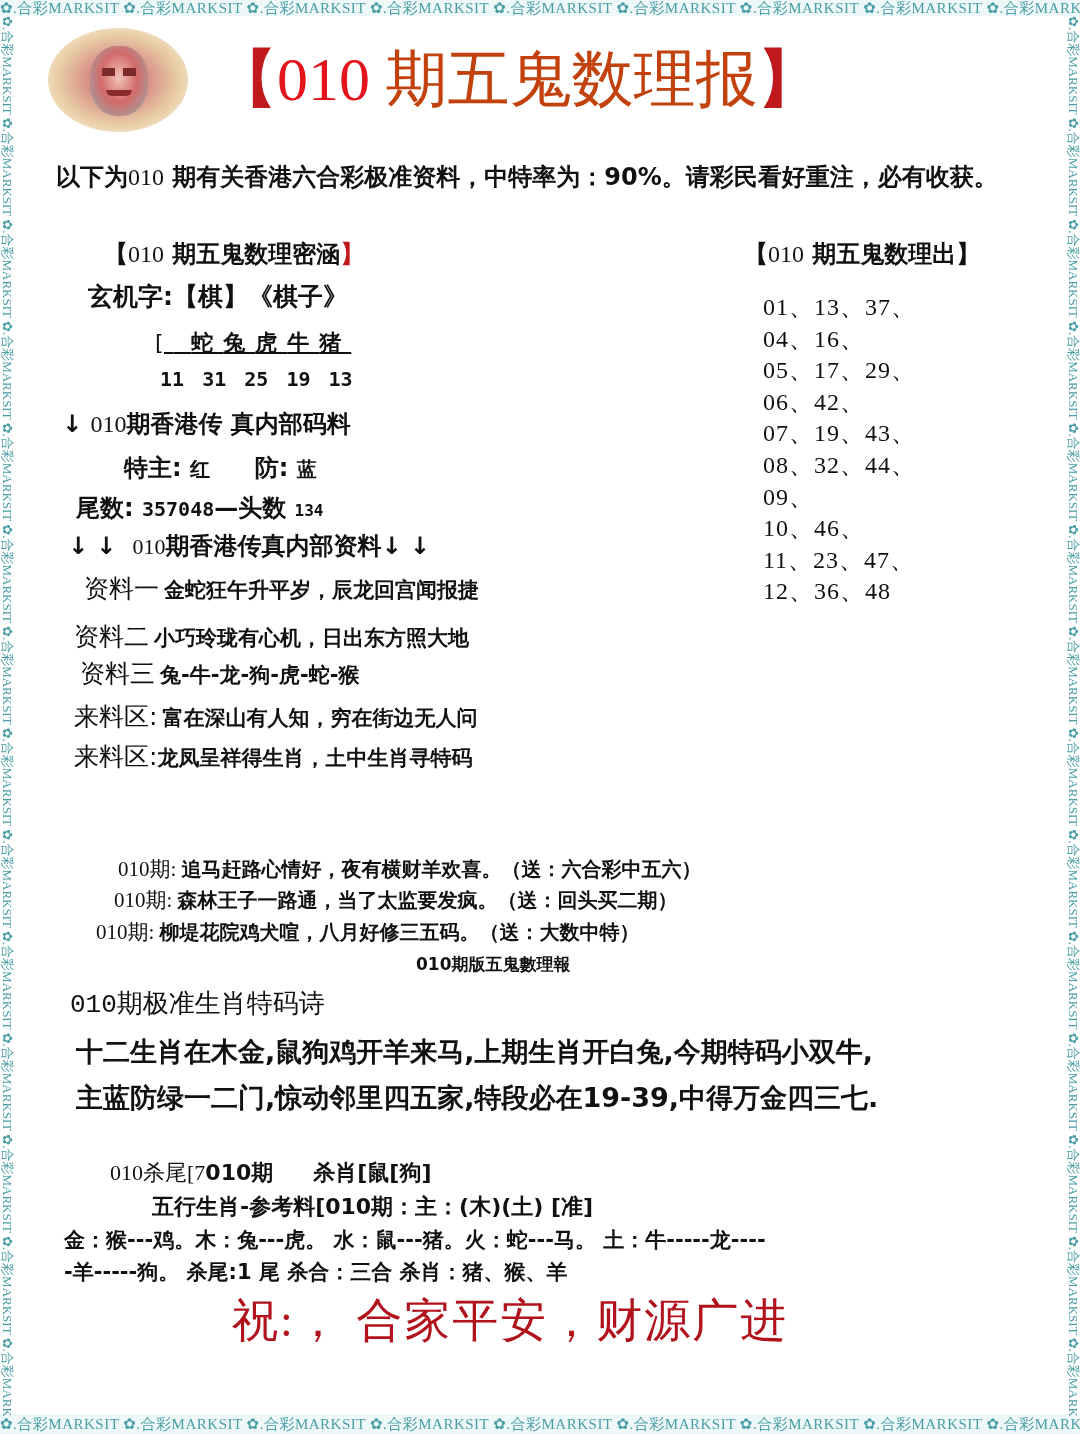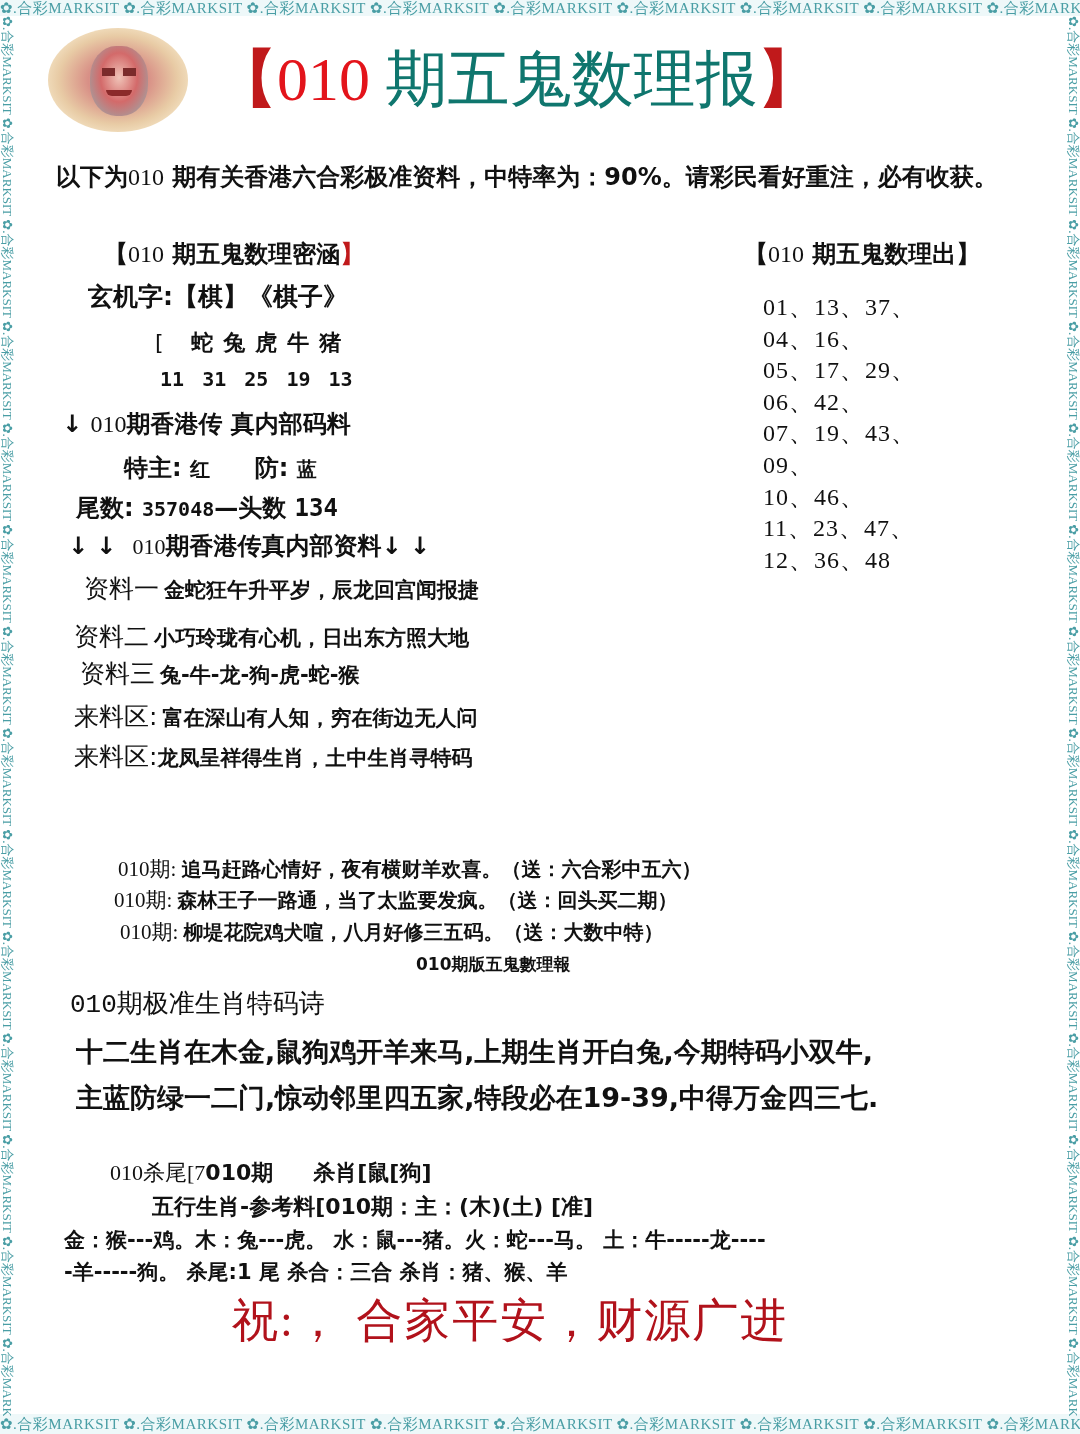--- a/index.html
+++ b/index.html
@@ -46,21 +46,21 @@
     position:absolute; left:58px; top:62px; width:26px; height:6px; border-radius:0 0 12px 12px;
     background:#8b2a2a;
   }
 
   .title {
     left:215px; top:40px; height:78px; font-size:62px; line-height:78px;
     font-family:"Liberation Serif", serif;
   }
   .title .br { color:#c0191b; font-weight:bold; }
   .title .num { color:#e3141b; }
-  .title .txt { color:#0f766e; }
+  .title .txt { color:#c2410c; }
 
   .intro {
     left:56px; top:160px; width:990px; white-space:normal;
     font-size:24px; line-height:34px; font-weight:bold;
     font-family:"DejaVu Sans", sans-serif;
   }
   .intro .n { font-family:"Liberation Serif", serif; font-weight:normal; }
 
   .sec-head { font-size:24px; font-weight:bold; font-family:"DejaVu Sans", sans-serif; }
   .sec-head .n { font-family:"Liberation Serif", serif; font-weight:normal; }
@@ -103,21 +103,21 @@
 </div>
 
 <div class="abs sec-head" style="left:104px; top:238px;">
   <span>【</span><span class="n">010</span> <span>期五鬼数理密涵</span><span class="red-edge">】</span>
 </div>
 
 <div class="abs bold" style="left:88px; top:280px; font-size:25px;">
   <span>玄机字:</span><span>【棋】</span><span>《棋子》</span>
 </div>
 
-<div class="abs bold" style="left:155px; top:328px; font-size:22px; letter-spacing:10px;">
+<div class="abs bold" style="left:155px; top:328px; font-size:22px; letter-spacing:10px;text-decoration:underline;">
   <span style="font-weight:normal;">[</span>
   <span>蛇</span><span>兔</span><span>虎</span><span>牛</span><span>猪</span>
 </div>
 
 <div class="abs" style="left:160px; top:367px; font-family:'DejaVu Sans Mono', monospace; font-weight:bold; font-size:20px; word-spacing:6px;">
   <span>11</span>
   <span>31</span>
   <span>25</span>
   <span>19</span>
   <span>13</span>
@@ -130,21 +130,21 @@
 
 <div class="abs bold" style="left:124px; top:452px; font-size:24px;">
   <span>特主:</span> <span style="font-size:20px;">红</span>
   <span style="display:inline-block; width:28px;"></span>
   <span>防:</span> <span style="font-size:20px;">蓝</span>
 </div>
 
 <div class="abs bold" style="left:76px; top:492px; font-size:24px;">
   <span>尾数:</span>
   <span style="font-family:'DejaVu Sans Mono', monospace; font-size:20px;">357048</span><span>—头数</span>
-  <span style="font-family:'DejaVu Sans Mono', monospace; font-size:24px;">134</span>
+  <span style="font-family:'DejaVu Sans Mono', monospace; font-size:16px;">134</span>
 </div>
 
 <div class="abs bold" style="left:68px; top:530px; font-size:24px;">
   <span style="letter-spacing:8px;">↓↓</span>
   <span class="serif" style="font-weight:normal; font-size:22px;">010</span><span>期香港传真内部资料</span><span style="letter-spacing:8px;">↓↓</span>
 </div>
 
 <div class="abs" style="left:84px; top:572px;">
   <span class="bold" style="font-size:25px; font-weight:normal;">资料一</span>
   <span class="bold" style="font-size:21px;">金蛇狂午升平岁，辰龙回宫闻报捷</span>
@@ -167,35 +167,36 @@
 
 <div class="abs sec-head" style="left:744px; top:238px;">
   <span>【</span><span class="n">010</span> <span>期五鬼数理出</span><span>】</span>
 </div>
 <div class="abs numlist">
   <div>01、13、37、</div>
   <div>04、16、</div>
   <div>05、17、29、</div>
   <div>06、42、</div>
   <div>07、19、43、</div>
+  <div>08、32、44、</div>
   <div>09、</div>
   <div>10、46、</div>
   <div>11、23、47、</div>
   <div>12、36、48</div>
 </div>
 
 <div class="abs" style="left:118px; top:855px;">
   <span class="serif" style="font-size:21px;">010期:</span>
   <span class="bold" style="font-size:20px;">追马赶路心情好，夜有横财羊欢喜。（送：六合彩中五六）</span>
 </div>
 <div class="abs" style="left:114px; top:886px;">
   <span class="serif" style="font-size:21px;">010期:</span>
   <span class="bold" style="font-size:20px;">森林王子一路通，当了太监要发疯。（送：回头买二期）</span>
 </div>
-<div class="abs" style="left:96px; top:918px;margin-left:24px;">
+<div class="abs" style="left:96px; top:918px;">
   <span class="serif" style="font-size:21px;">010期:</span>
   <span class="bold" style="font-size:20px;">柳堤花院鸡犬喧，八月好修三五码。（送：大数中特）</span>
 </div>
 <div class="abs bold" style="left:416px; top:953px; font-size:17px;">010期版五鬼數理報</div>
 
 <div class="abs" style="left:70px; top:986px; font-size:26px; font-family:Liberation Mono, monospace;">010期极准生肖特码诗</div>
 <div class="abs poem" style="left:76px; top:1034px;">十二生肖在木金,鼠狗鸡开羊来马,上期生肖开白兔,今期特码小双牛,</div>
 <div class="abs poem" style="left:76px; top:1080px;">主蓝防绿一二门,惊动邻里四五家,特段必在19-39,中得万金四三七.</div>
 
 <div class="abs" style="left:110px; top:1158px; font-size:22px;">

